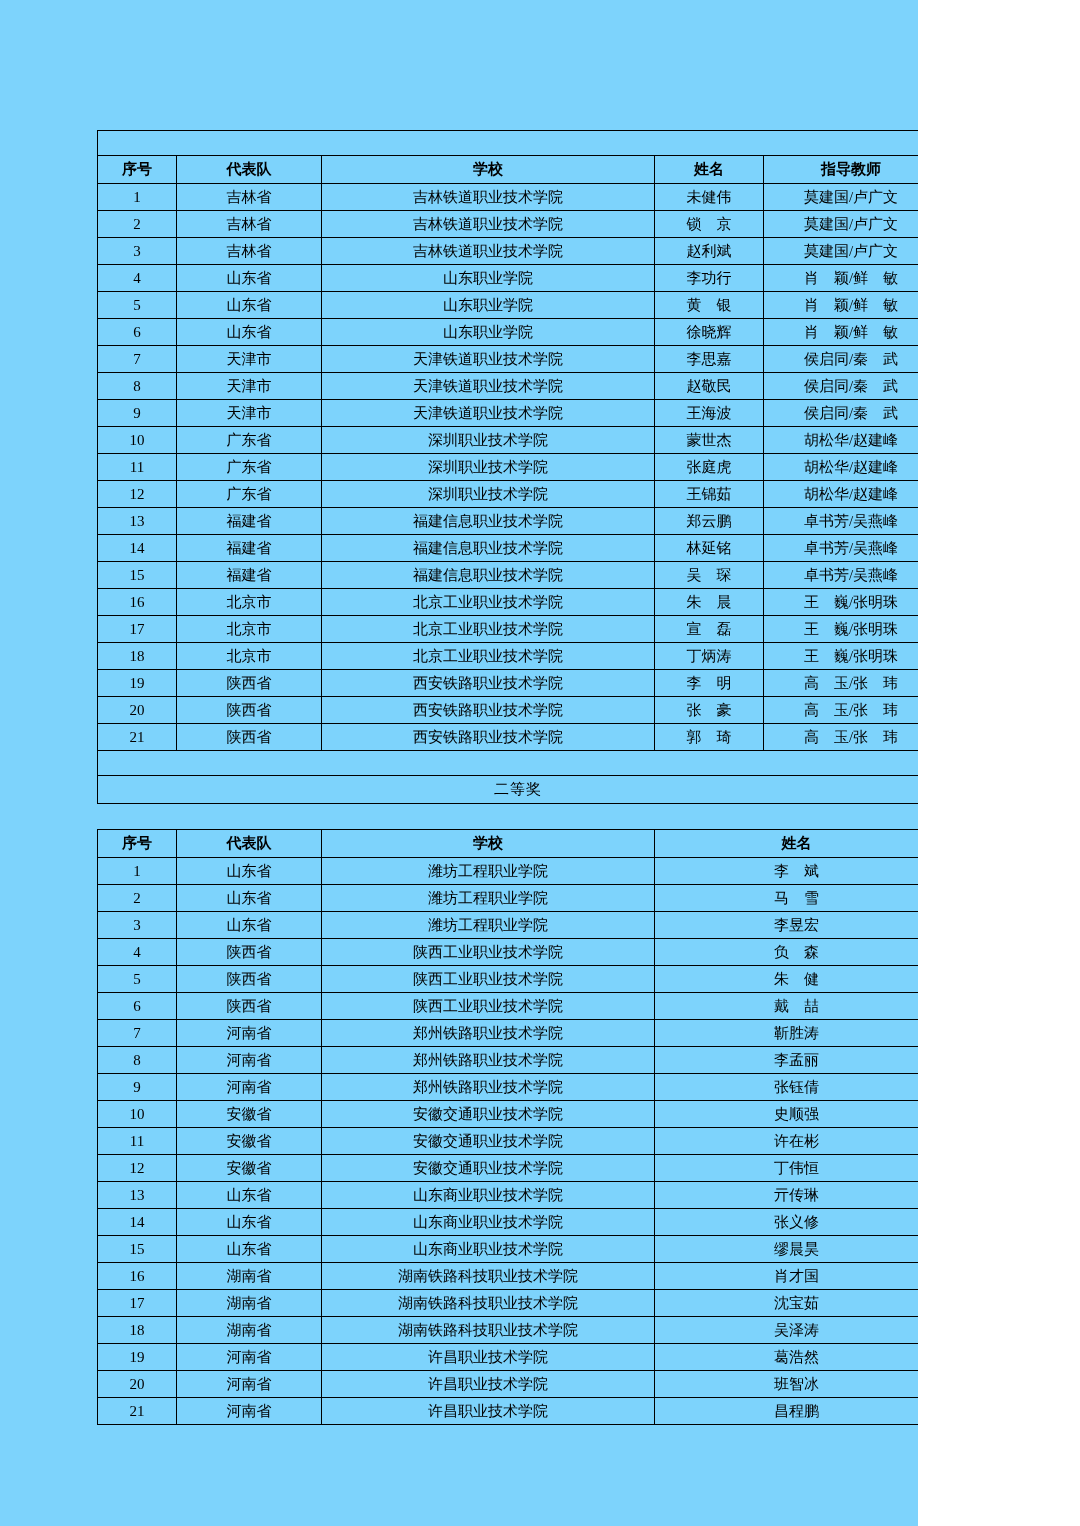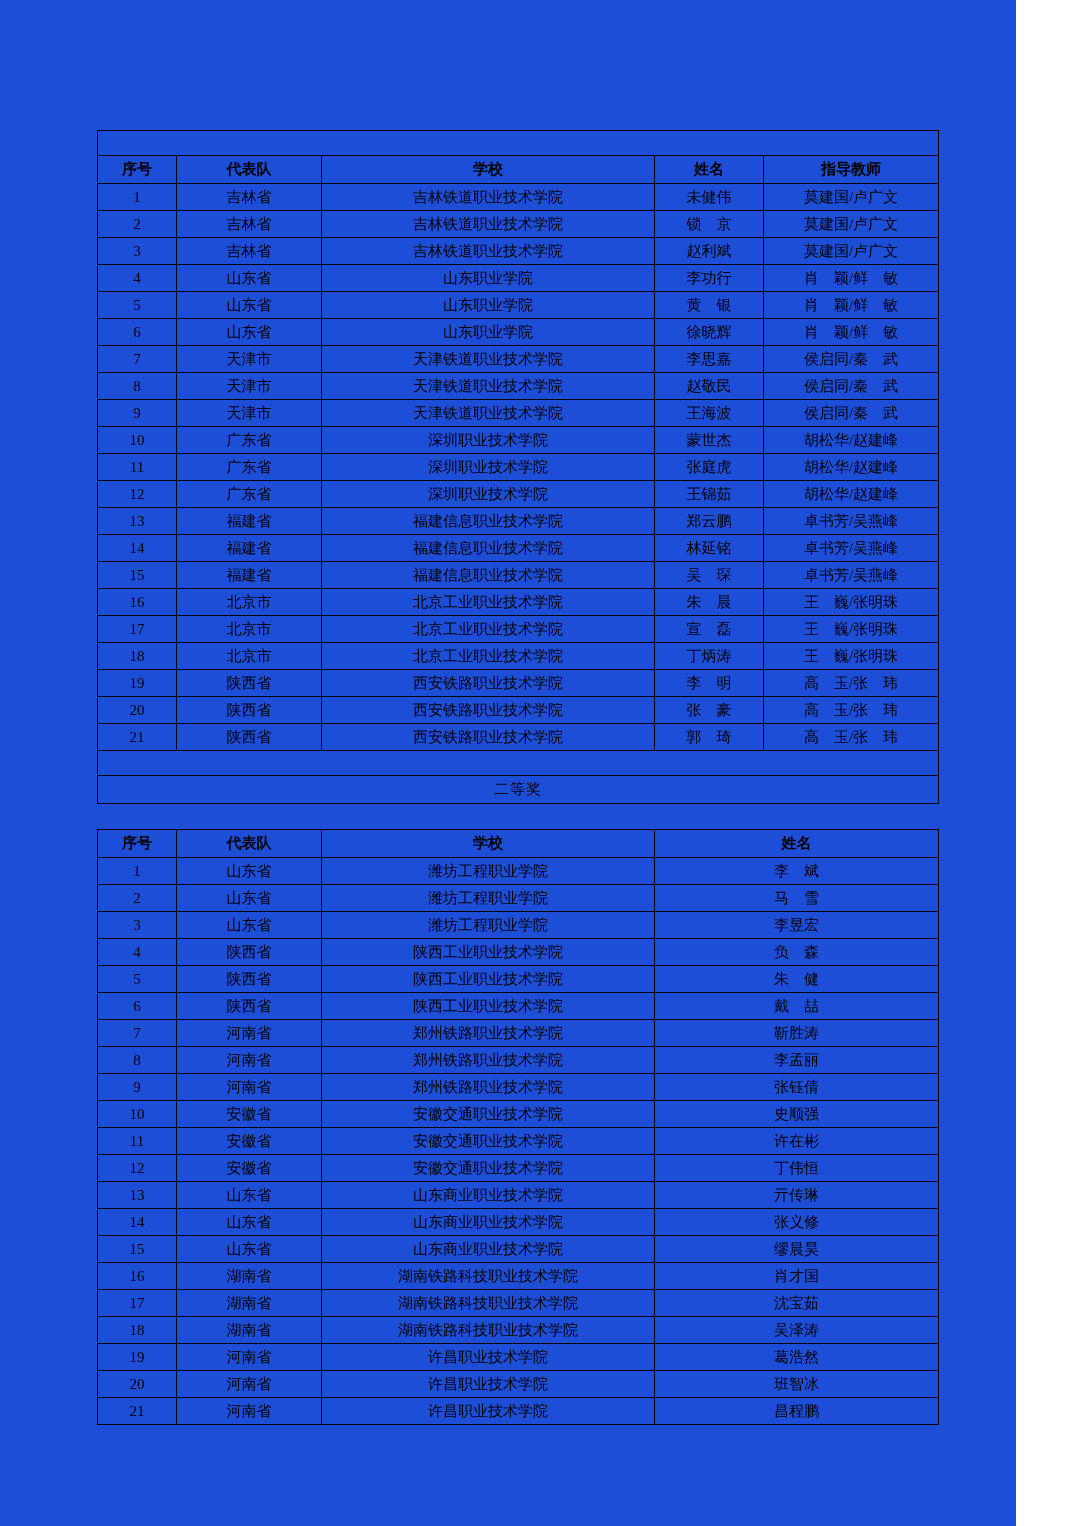--- a/index.html
+++ b/index.html
@@ -4,23 +4,23 @@
 <style>
   html, body {
     margin: 0;
     padding: 0;
     background: #ffffff;
     font-family: "Liberation Serif", "DejaVu Serif", serif;
     color: #000000;
   }
   .page {
     position: relative;
-    width: 1016px;
+    width: 918px;
     height: 1526px;
-    background: #1d4ed8;
+    background: #7dd3fc;
     overflow: hidden;
   }
   .sheet {
     position: absolute;
     left: 97px;
     top: 130px;
     width: 841px;
   }
   table.tbl {
     border-collapse: collapse;

